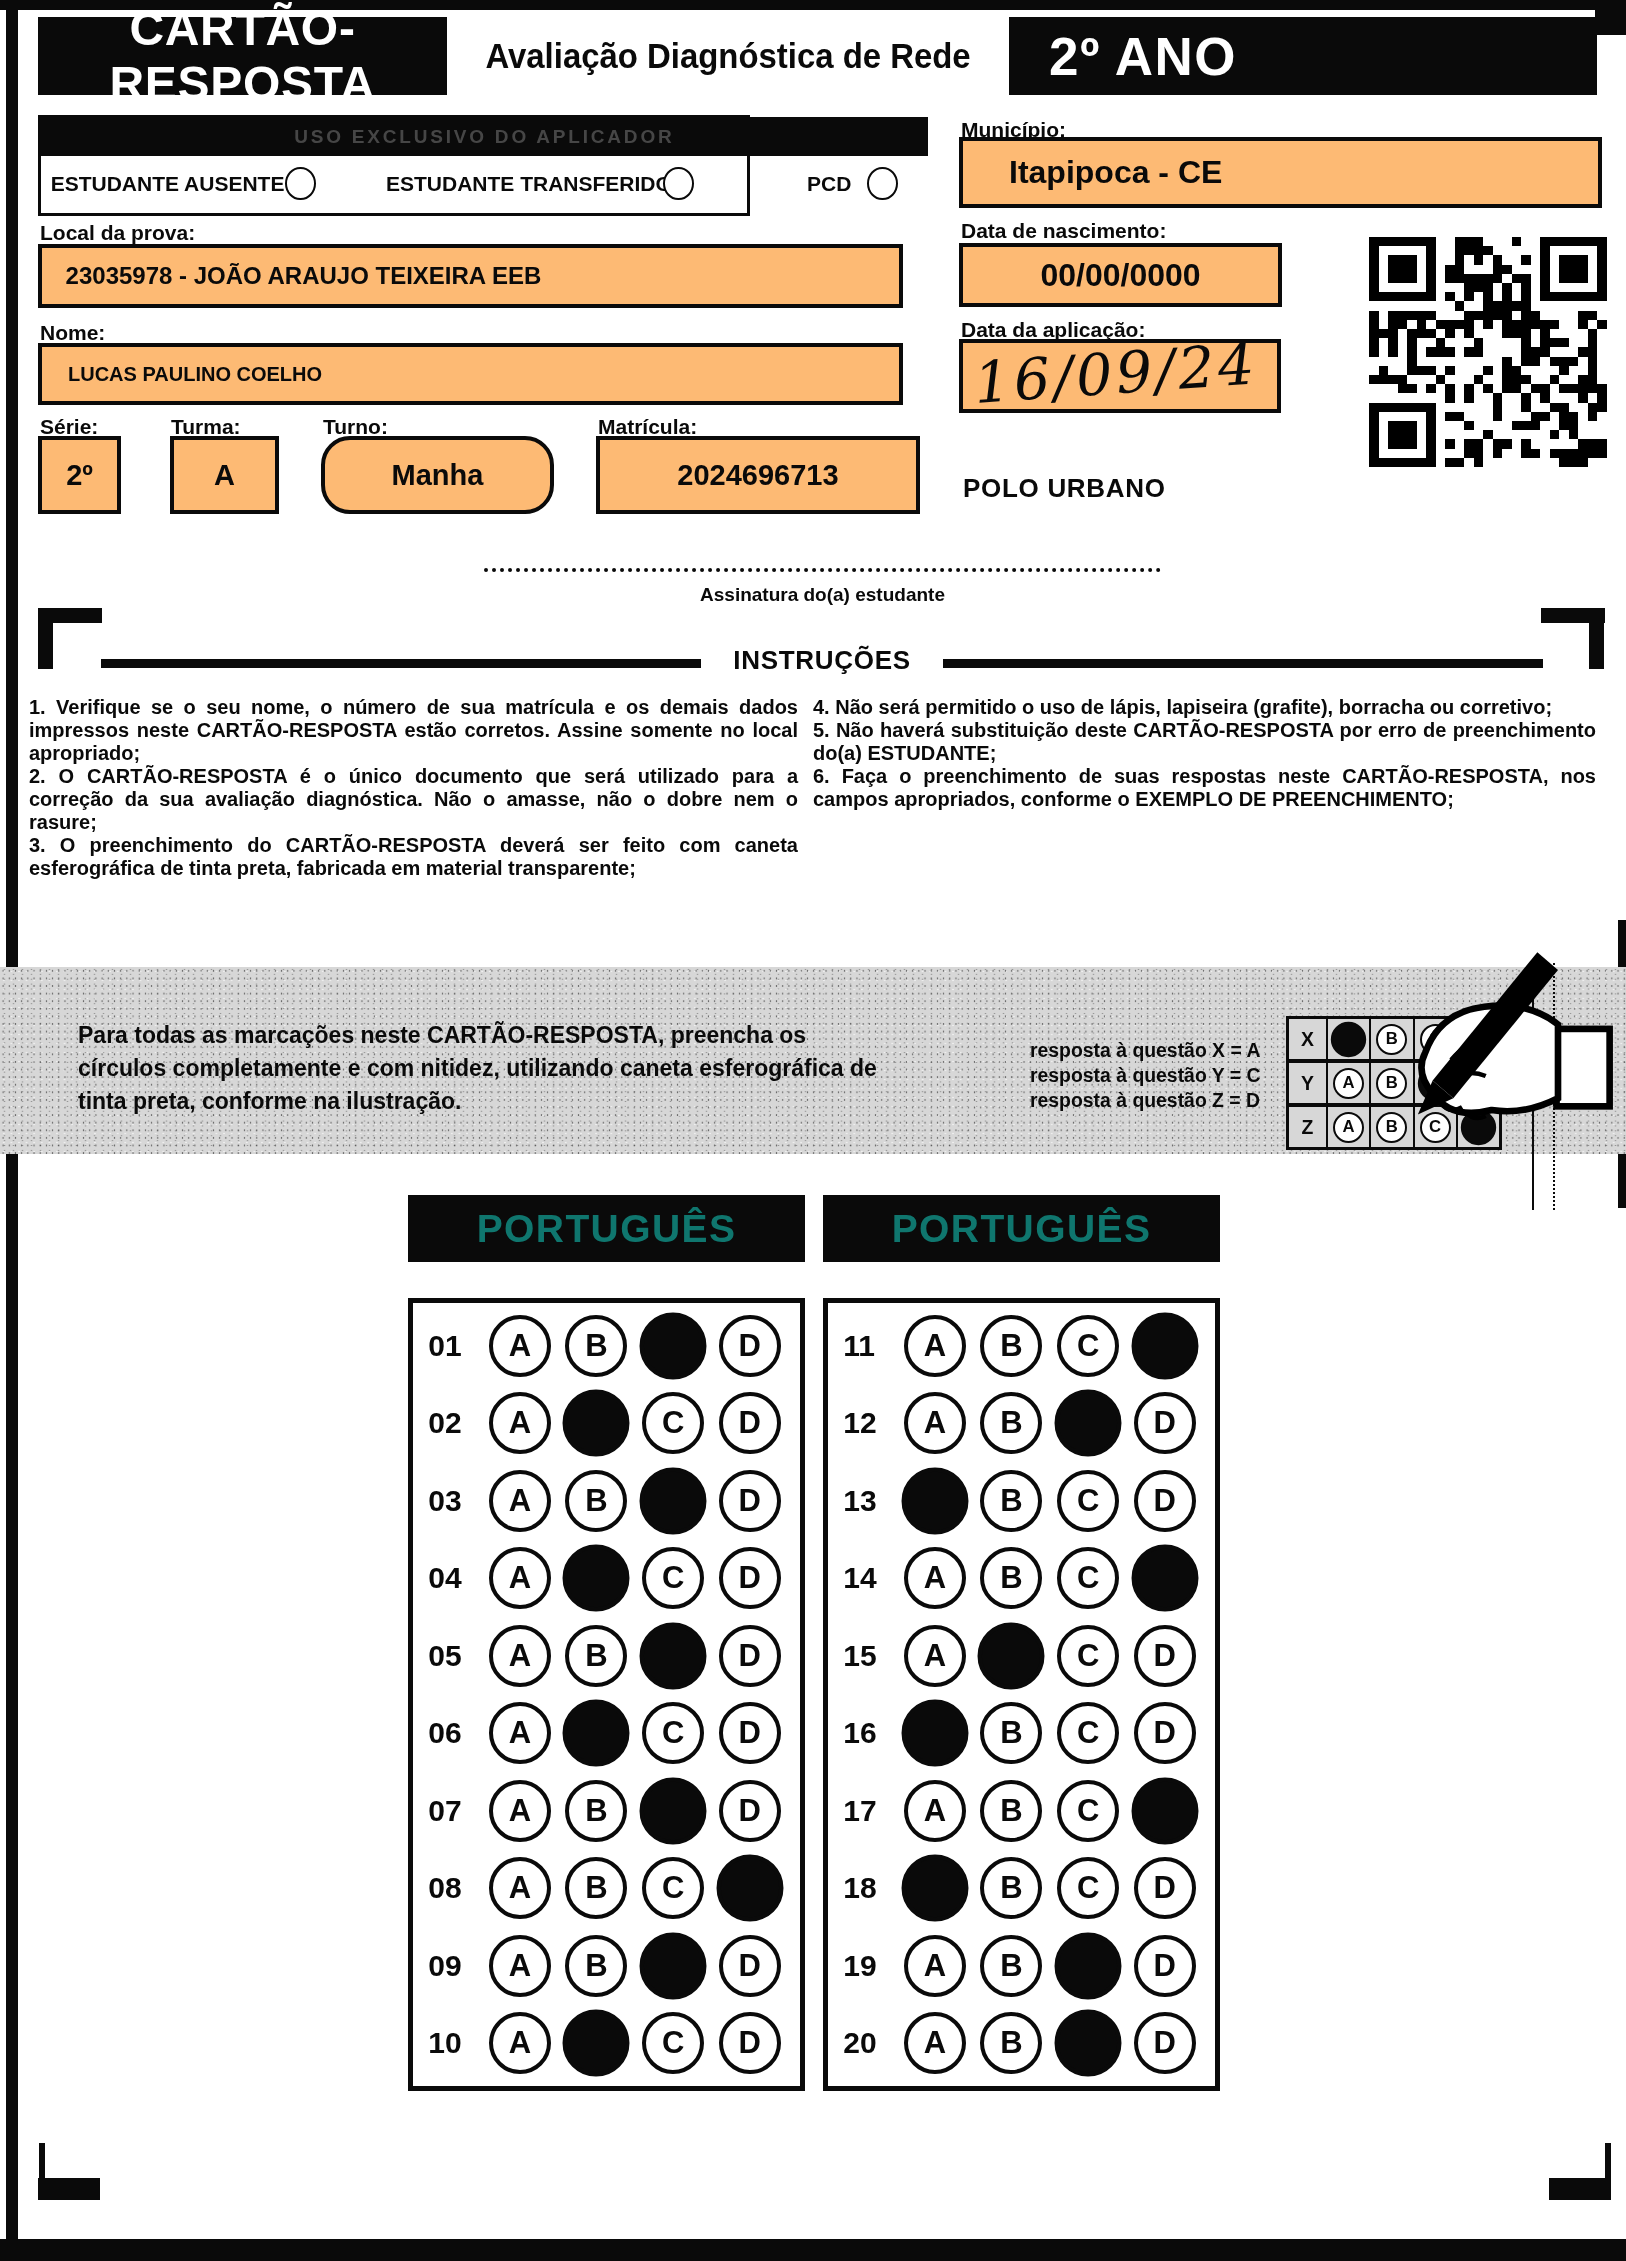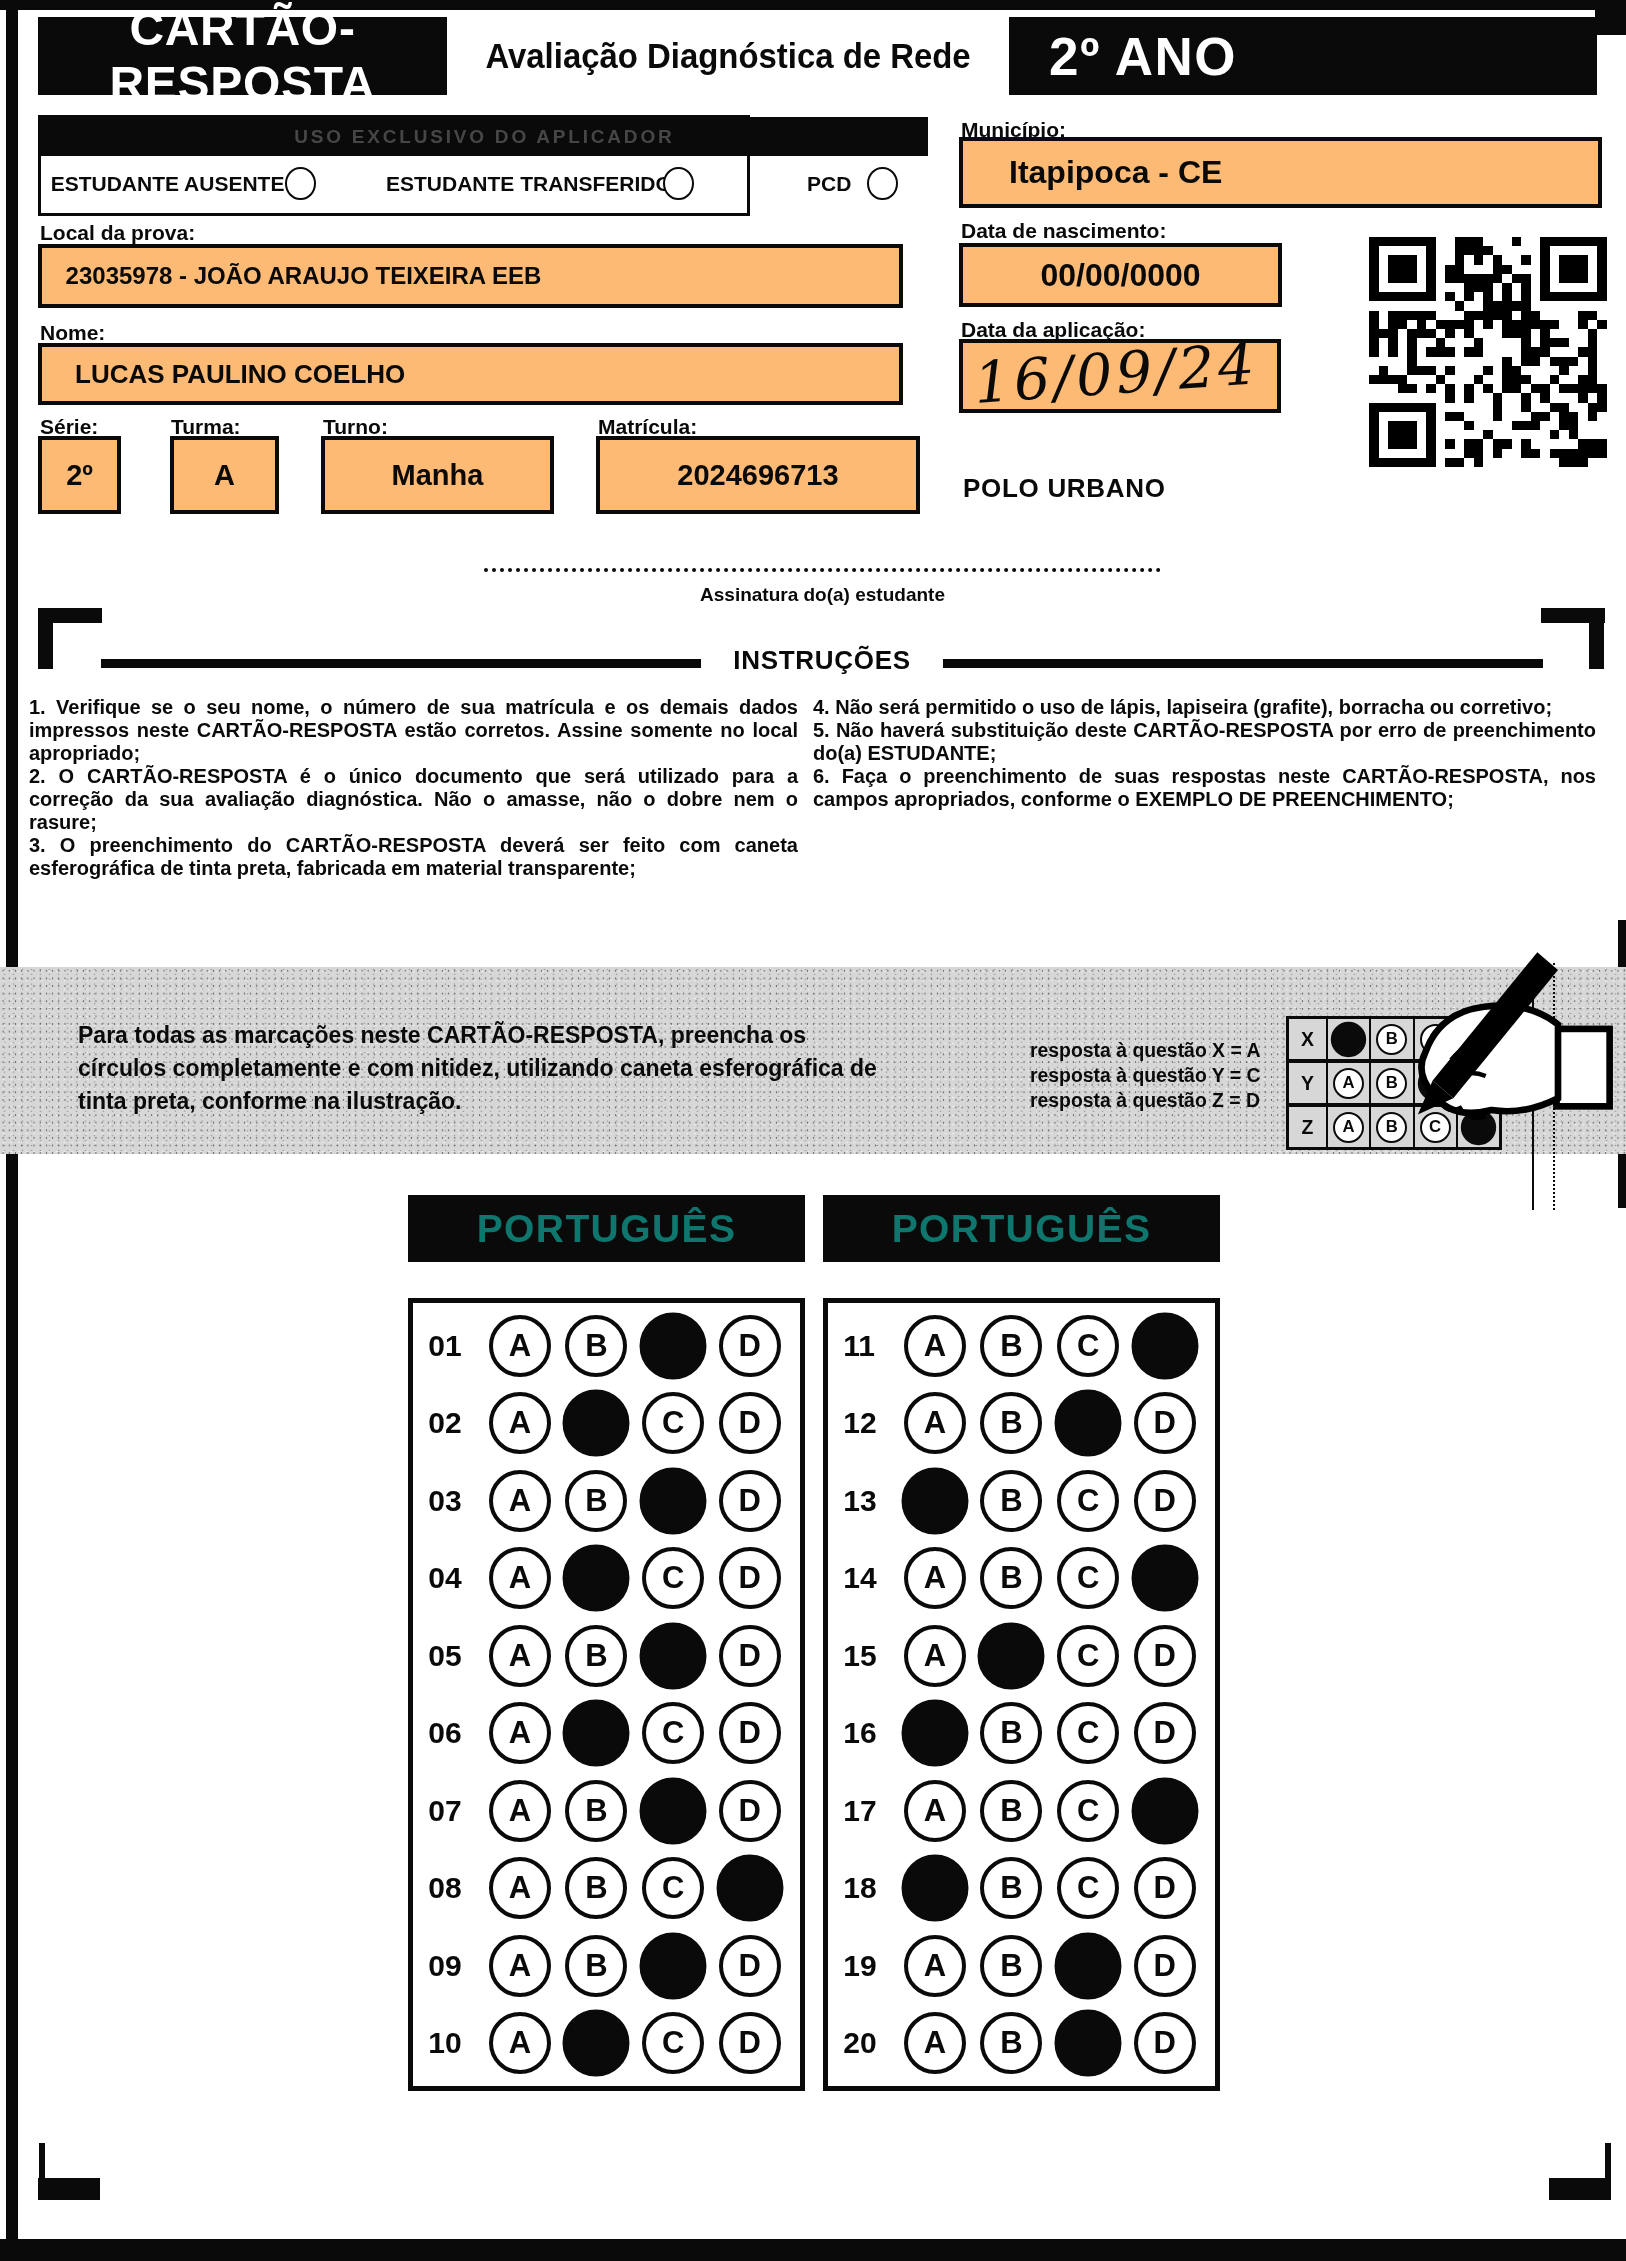--- a/index.html
+++ b/index.html
@@ -28,24 +28,24 @@
   .cb-circle{position:absolute;top:9.7px;width:30.5px;height:33px;border:2.8px solid #0a0a0a;border-radius:50%;background:#fff;box-sizing:border-box;}
   .cb-l0{left:9.7px;}  .cb-c0{left:244px;}
   .cb-l1{left:345px;} .cb-c1{left:622px;}
   .cb-l2{left:766px;}.cb-c2{left:826px;}
   
   .lab{font-weight:700;font-size:21px;white-space:nowrap;}
   .vbox{border:4.2px solid #0a0a0a;box-sizing:border-box;background:#fdba74;display:flex;align-items:center;font-weight:700;}
   .local-lab{left:40px;top:221px;}
   .local-box{left:38px;top:244px;width:865px;height:64px;font-size:24px;padding-left:23.6px;}
   .nome-lab{left:40px;top:321px;}
-  .nome-box{left:38px;top:343px;width:865px;height:62px;font-size:26px;padding-left:33px;}
+  .nome-box{left:38px;top:343px;width:865px;height:62px;font-size:20px;padding-left:26px;}
   .serie-lab{left:40px;top:415px;} .serie-box{left:38px;top:436px;width:83px;height:78px;justify-content:center;font-size:29px;}
   .turma-lab{left:171px;top:415px;} .turma-box{left:170px;top:436px;width:109px;height:78px;justify-content:center;font-size:29px;}
-  .turno-lab{left:323px;top:415px;} .turno-box{left:321px;top:436px;width:233px;height:78px;justify-content:center;font-size:29px;}
+  .turno-lab{left:323px;top:415px;} .turno-box{left:321px;top:436px;width:233px;height:78px;justify-content:center;font-size:29px;border-radius:29px;}
   .matric-lab{left:598px;top:415px;} .matric-box{left:596px;top:436px;width:324px;height:78px;justify-content:center;font-size:29px;}
   
   .mun-lab{left:961px;top:118px;}
   .mun-box{left:959px;top:137px;width:643px;height:71px;font-size:32px;padding-left:46px;}
   .nasc-lab{left:961px;top:219px;}
   .nasc-box{left:959px;top:243px;width:323px;height:64px;justify-content:center;font-size:32px;}
   .aplic-lab{left:961px;top:318px;}
   .aplic-box{left:959px;top:339px;width:322px;height:74px;padding-left:11px;overflow:hidden;}
   .handwritten{font-family:"DejaVu Serif","Liberation Serif",serif;font-style:italic;font-weight:400;
                font-size:57px;letter-spacing:3.5px;transform:rotate(-4deg) translateY(-2.8px);white-space:nowrap;}

